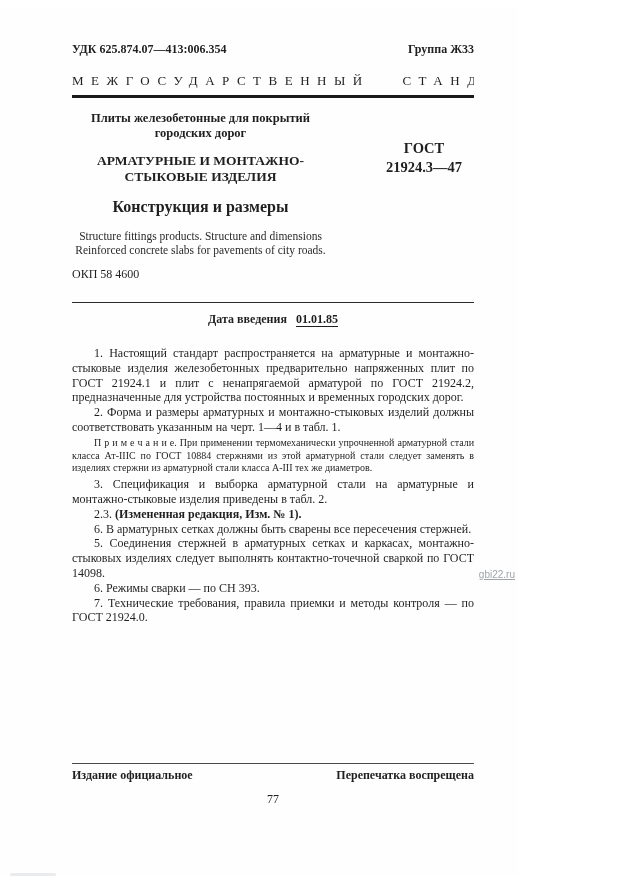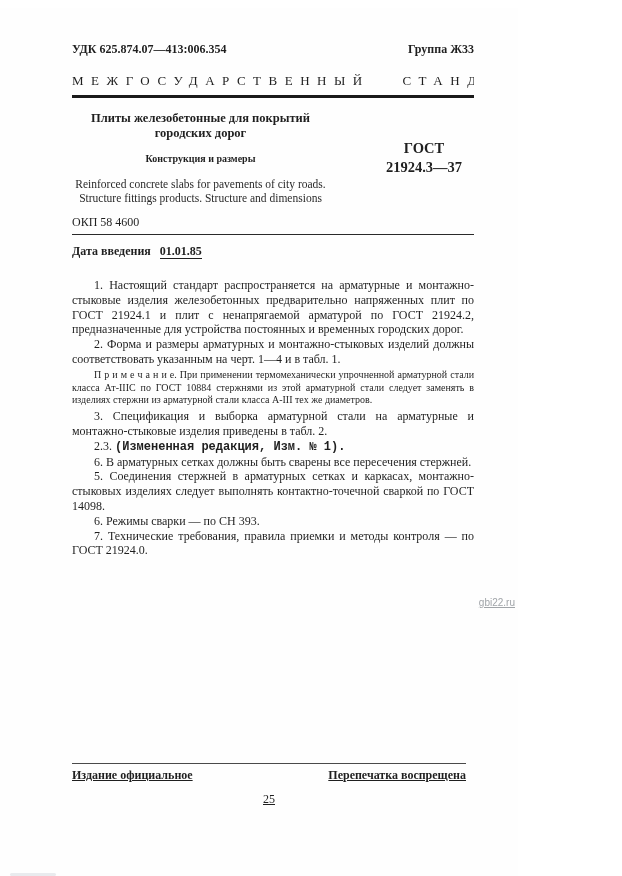--- a/index.html
+++ b/index.html
@@ -61,48 +61,48 @@
     font-size: 12.5px;
     font-weight: bold;
     margin-bottom: 12px;
   }
   .t-main {
     font-size: 13.5px;
     font-weight: bold;
     margin-bottom: 13px;
   }
   .t-sub {
-    font-size: 10px;
+    font-size: 16px;
     font-weight: bold;
     margin-bottom: 13px;
   }
   .t-en {
     font-size: 11.5px;
     line-height: 14px;
     color: #2a2a2a;
   }
   .gost-block {
     width: 100px;
     text-align: center;
     font-weight: bold;
     font-size: 14.5px;
     line-height: 19px;
     padding-top: 28px;
   }
   
   .okp-row {
     margin-top: 10px;
     font-size: 12px;
-    padding-bottom: 4px;
+    padding-bottom: 20px;
     border-bottom: 1.5px solid #2a2a2a;
   }
   
   .date-row {
     margin-top: 9px;
-    text-align: left;
+    text-align: center;
     font-size: 12px;
     font-weight: bold;
   }
   .date-value {
     border-bottom: 1px solid #1f1f1f;
     margin-left: 6px;
   }
   
   .body-text {
     margin-top: 19px;
@@ -114,40 +114,38 @@
     margin: 0;
     text-indent: 22px;
   }
   .note {
     font-size: 10px;
     line-height: 12.8px;
     margin: 2px 0 !important;
   }
   .b {
     font-weight: bold;
-    font-family: Liberation Mono, monospace;
   }
   
   .watermark {
     position: absolute;
-    top: 589px;
+    top: 561px;
     right: 3px;
     font-family: "Liberation Sans", "DejaVu Sans", sans-serif;
     font-size: 10px;
     color: #a0a4a8;
     text-decoration: underline;
   }
   
   .footer {
     position: absolute;
     left: 72px;
-    right: 52px;
+    right: 44px;
     top: 755px;
     border-top: 1px solid #4a4a4a;
-    text-decoration: underline;
   }
   .footer-row {
     display: flex;
     justify-content: space-between;
     margin-top: 4px;
     font-size: 12px;
     font-weight: bold;
   }
   .page-number {
     text-align: center;
@@ -175,29 +173,30 @@
       <span>УДК 625.874.07—413:006.354</span>
       <span>Группа Ж33</span>
     </div>
 
     <div class="std-name">МЕЖГОСУДАРСТВЕННЫЙ СТАНДАРТ</div>
     <div class="thick-rule"></div>
 
     <div class="title-row">
       <div class="title-left">
         <div class="t-subject">Плиты железобетонные для покрытий городских дорог</div>
+        <div class="t-main">АРМАТУРНЫЕ И МОНТАЖНО-СТЫКОВЫЕ ИЗДЕЛИЯ</div>
         <div class="t-sub">Конструкция и размеры</div>
         <div class="t-en">
+          <div>Structure fittings products. Structure and dimensions</div>
           <div>Reinforced concrete slabs for pavements of city roads.</div>
-          <div>Structure fittings products. Structure and dimensions</div>
         </div>
       </div>
       <div class="gost-block">
         <div>ГОСТ</div>
-        <div>21924.3—37</div>
+        <div>21924.3—47</div>
       </div>
     </div>
 
     <div class="okp-row">ОКП 58 4600</div>
 
     <div class="date-row">
       <span>Дата введения</span>
       <span class="date-value">01.01.85</span>
     </div>
 
@@ -215,17 +214,17 @@
 
   </div>
 
   <div class="watermark">gbi22.ru</div>
 
   <div class="footer">
     <div class="footer-row">
       <span>Издание официальное</span>
       <span>Перепечатка воспрещена</span>
     </div>
-    <div class="page-number">25</div>
+    <div class="page-number">77</div>
   </div>
 
   <div class="scan-smudge"></div>
 </div>
 
 </body></html>

